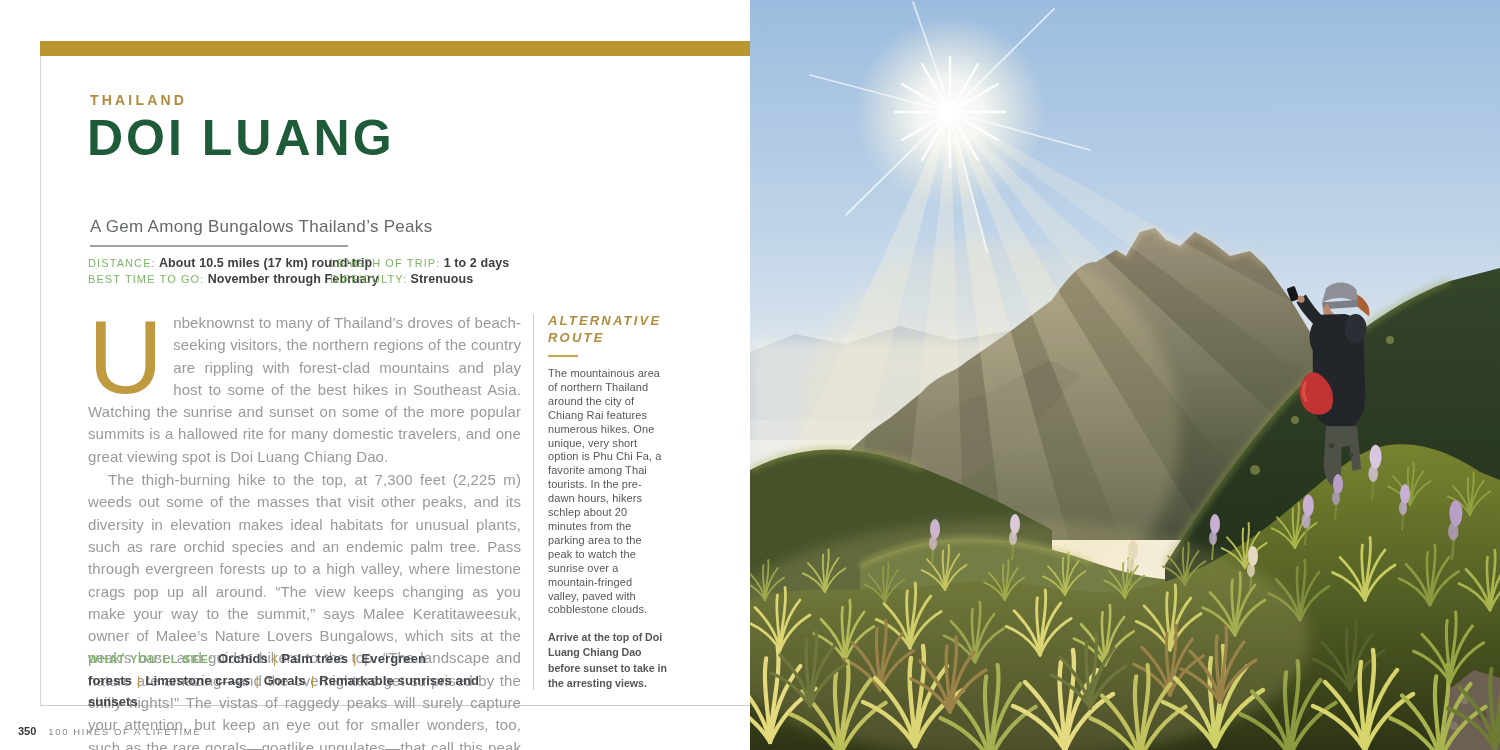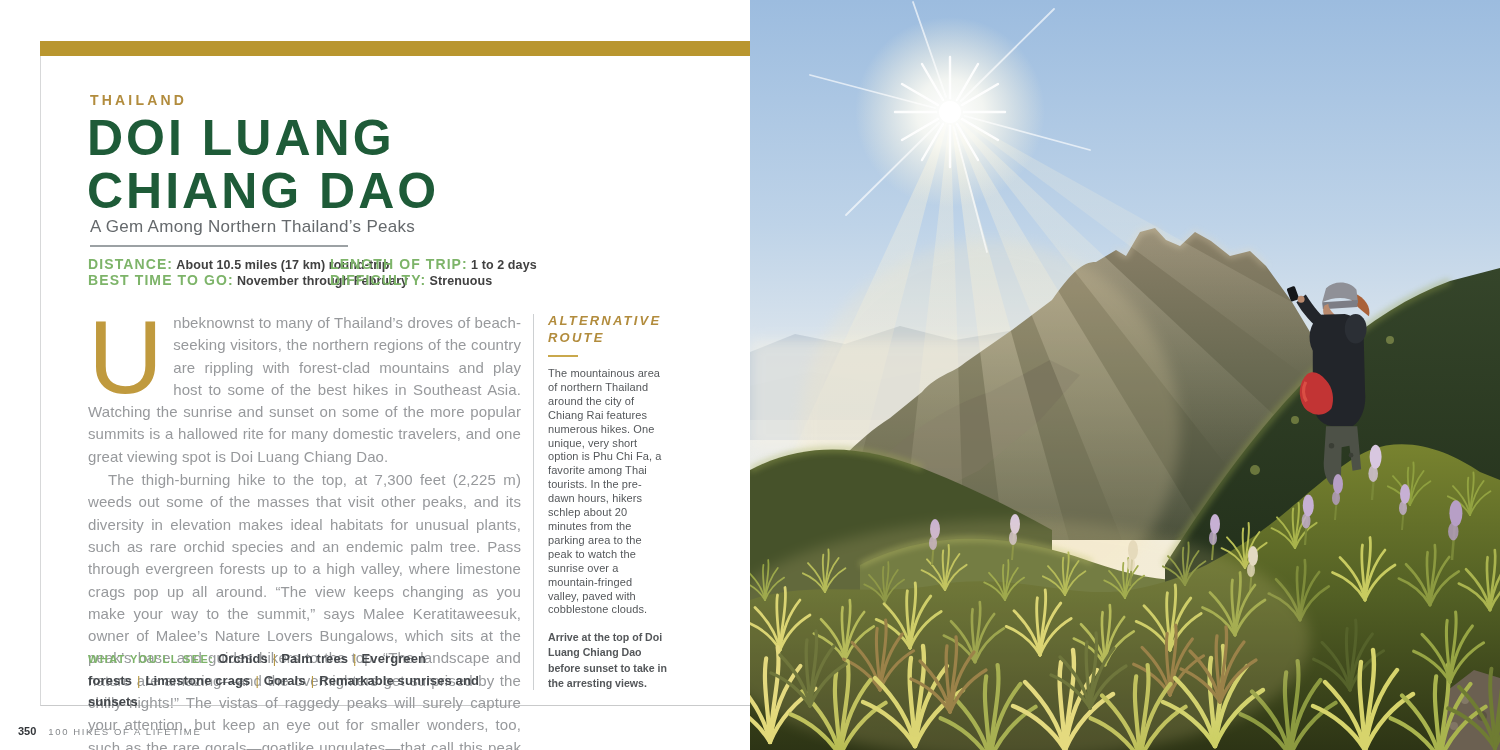--- a/index.html
+++ b/index.html
@@ -32,21 +32,21 @@
     font-size:17px;color:#65696c;letter-spacing:.3px;
   }
   .subtitle-rule{position:absolute;left:90px;top:245px;width:258px;height:2px;background:#9ca1a4;}
 
   .stats{
     position:absolute;left:88px;top:256px;width:470px;
     display:grid;grid-template-columns:242px auto;grid-auto-rows:15px;row-gap:1px;
     font-size:11.5px;
   }
   .stat{white-space:nowrap;}
-  .stat .lab{font-weight:700;letter-spacing:1.1px;color:#7db469;font-size:14px;margin-top:44px;}
+  .stat .lab{font-weight:400;letter-spacing:1.1px;color:#7db469;font-size:11px;margin-top:44px;}
   .stat .val{color:#404040;font-weight:700;font-size:12.5px;letter-spacing:.1px;}
 
   .bodycol{
     position:absolute;left:88px;top:312px;width:433px;
     font-size:15px;line-height:22.3px;color:#97999c;text-align:justify;
     letter-spacing:.1px;
   }
   .dropcap{
     float:left;color:#c09a3e;font-size:104px;line-height:82px;
     padding:4px 10px 0 0;font-weight:400;
@@ -93,24 +93,23 @@
 
 <div class="spread">
 
   <div class="gold-bar"></div>
   <div class="page-card"></div>
 
   <div class="kicker">THAILAND</div>
 
   <div class="title">
     <div>DOI LUANG</div>
-    <div>CHIANG DAO</div>
-  </div>
-
-  <div class="subtitle">A Gem Among Northern Thailand’s Peaks</div>
+  </div>
+
+  <div class="subtitle">A Gem Among Bungalows Thailand’s Peaks</div>
   <div class="subtitle-rule"></div>
 
   <div class="stats">
     <div class="stat">
       <span class="lab">DISTANCE:</span>
       <span class="val">About 10.5 miles (17 km) round-trip</span>
     </div>
     <div class="stat">
       <span class="lab">LENGTH OF TRIP:</span>
       <span class="val">1 to 2 days</span>

